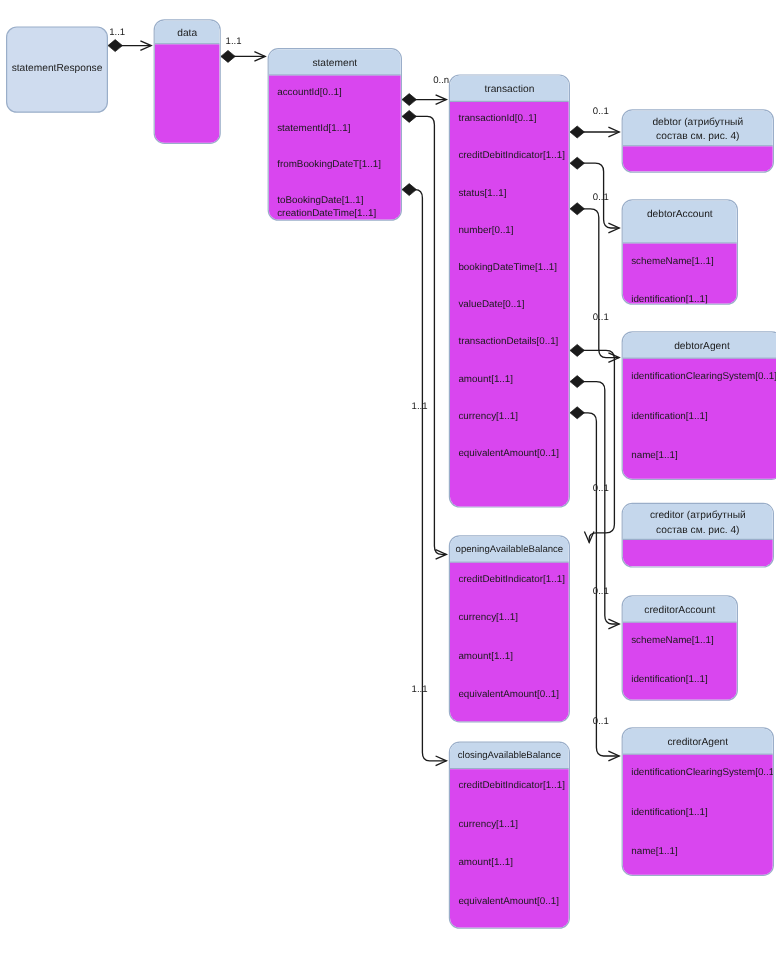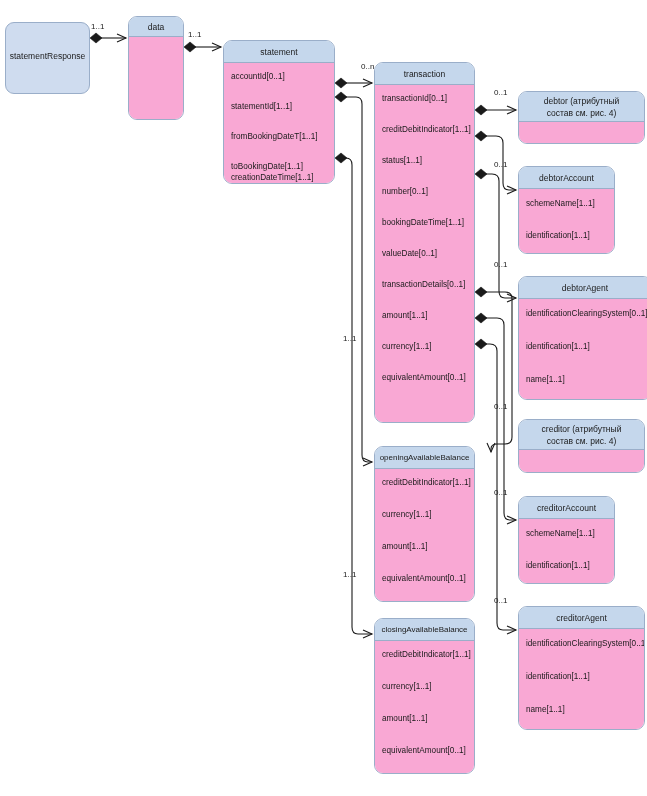--- a/index.html
+++ b/index.html
@@ -44,21 +44,21 @@
     border-bottom: 1px solid #9aaec9;
     text-align: center;
     font-size: 8.5px;
     color: #1a1a1a;
     line-height: 11px;
     padding: 4px 2px 4px 2px;
     white-space: pre-line;
   }
   .box-body {
     box-sizing: border-box;
-    background: #f9a8d4;
+    background: #d946ef;
     padding: 3px 0 2px 0;
   }
   .attr {
     font-size: 8.2px;
     color: #1a1a1a;
     padding: 0 0 0 7px;
     white-space: nowrap;
     line-height: 11px;
   }
   .plain-label {
@@ -186,21 +186,21 @@
     </div>
   </div>
 
   <div class="uml-box" style="left:518px; top:91px; width:127px; height:53px;">
     <div class="box-header" style="height:30px; line-height:12px; padding-top:3px;">debtor (атрибутный
 состав см. рис. 4)</div>
     <div class="box-body" style="height:21px;"></div>
   </div>
 
   <div class="uml-box" style="left:518px; top:166px; width:97px; height:88px;">
-    <div class="box-header" style="height:22px; line-height:14px;">debtorAccount</div>
+    <div class="box-header" style="height:36px; line-height:14px;">debtorAccount</div>
     <div class="box-body" style="height:65px; padding-top:9px;">
       <div class="attr" style="margin-bottom:21px;">schemeName[1..1]</div>
       <div class="attr">identification[1..1]</div>
     </div>
   </div>
 
   <div class="uml-box" style="left:518px; top:276px; width:134px; height:124px;">
     <div class="box-header" style="height:22px; line-height:14px;">debtorAgent</div>
     <div class="box-body" style="height:101px; padding-top:9px;">
       <div class="attr" style="margin-bottom:22px;">identificationClearingSystem[0..1]</div>

